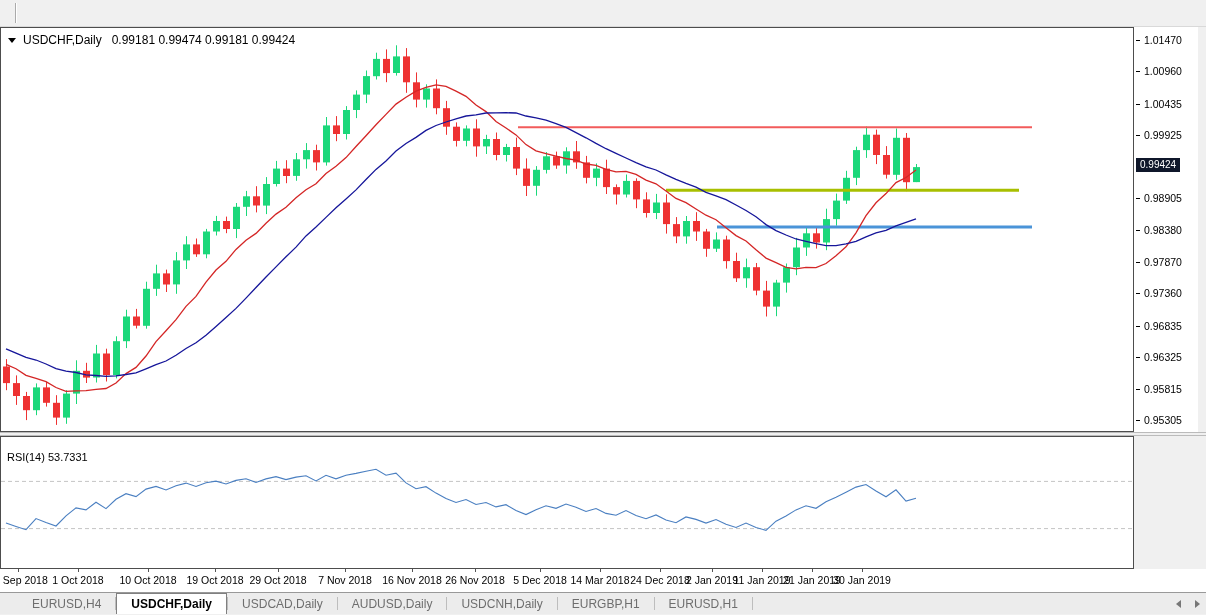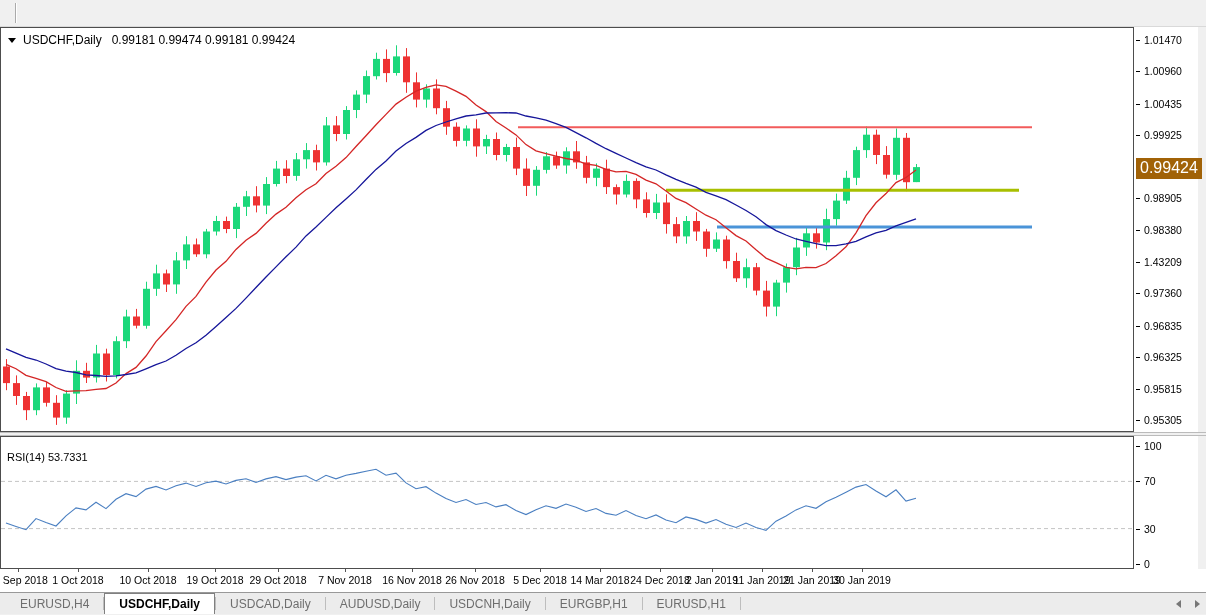--- a/index.html
+++ b/index.html
@@ -33,29 +33,29 @@
   .chart-title { position:absolute; left:7px; top:5px; display:flex; align-items:center;
                  font-size:12px; color:#000; z-index:5; }
   .tri-down { width:0; height:0; border-left:4px solid transparent; border-right:4px solid transparent;
               border-top:5px solid #000; margin-right:7px; }
   .title-sym { margin-right:10px; }
 
   .rsi-label { position:absolute; left:6px; top:14px; font-size:11px; color:#000; z-index:5; }
 
   .ptick { position:absolute; left:2px; display:flex; align-items:center; white-space:nowrap; }
   .ptick .dash { width:4px; height:1px; background:#000; margin-right:4px; }
-  .price-tag { position:absolute; left:2px; background:#a16207; color:#fff; padding:1px 4px 2px 4px;
-               font-size:16px; white-space:nowrap; }
+  .price-tag { position:absolute; left:2px; background:#0f172a; color:#fff; padding:1px 4px 2px 4px;
+               font-size:10px; white-space:nowrap; }
 
   .dtick { position:absolute; top:5px; transform:translateX(-50%); font-size:10.5px; color:#000; white-space:nowrap; }
   .dtick-mark { position:absolute; top:0; width:1px; height:3px; background:#555; }
 
   
   .tab-bar { height:22px; background:#ececec; border-top:1px solid #999;
-             display:flex; align-items:stretch; padding-left:6px; position:relative; }
+             display:flex; align-items:stretch; padding-left:18px; position:relative; }
   .tab { font-size:12px; color:#6e6e6e; display:flex; align-items:center; padding:0 14px; cursor:default; }
   .tab.active { background:#fff; color:#000; border:1px solid #808080; border-bottom:none; margin-top:0; font-weight:bold; }
   .tab-sep { width:1px; background:#bdbdbd; margin:4px 0; }
   .scroll-arrows { position:absolute; right:6px; top:0; height:100%; display:flex; align-items:center; gap:14px; }
   .arr { width:0; height:0; cursor:default; }
   .arr-left  { border-top:4px solid transparent; border-bottom:4px solid transparent; border-right:5px solid #777; }
   .arr-right { border-top:4px solid transparent; border-bottom:4px solid transparent; border-left:5px solid #777; }
 </style>
 </head>
 <body>
@@ -193,21 +193,21 @@
       <div class="ptick" style="top: 165px;">
         <span class="dash"></span>
         <span>0.98905</span>
       </div>
       <div class="ptick" style="top: 197px;">
         <span class="dash"></span>
         <span>0.98380</span>
       </div>
       <div class="ptick" style="top: 229px;">
         <span class="dash"></span>
-        <span>1.43209</span>
+        <span>0.97870</span>
       </div>
       <div class="ptick" style="top: 260px;">
         <span class="dash"></span>
         <span>0.97360</span>
       </div>
       <div class="ptick" style="top: 293px;">
         <span class="dash"></span>
         <span>0.96835</span>
       </div>
       <div class="ptick" style="top: 324px;">
@@ -231,38 +231,20 @@
 
 <div class="row rsi-row">
   <div class="plot-col">
     <div class="rsi-label">RSI(14) 53.7331</div>
     <svg id="rsi-svg" width="1132" height="131">
         <line x1="0" y1="44.4" x2="1132" y2="44.4" stroke="#c4c4c4" stroke-width="1" stroke-dasharray="4 3"></line>
         <line x1="0" y1="91.6" x2="1132" y2="91.6" stroke="#c4c4c4" stroke-width="1" stroke-dasharray="4 3"></line>
         <polyline points="5,86.0 15,89.4 25,92.7 35,81.6 45,85.6 55,89.0 65,78.9 75,70.9 85,72.9 95,65.2 105,71.6 115,62.3 125,56.7 135,59.6 145,52.1 155,49.4 165,53.0 175,48.7 185,46.1 195,49.5 205,45.7 215,44.1 225,47.0 235,43.4 245,41.8 255,45.4 265,41.9 275,39.6 285,42.6 295,40.1 305,38.7 315,43.9 325,38.3 335,41.8 345,38.3 355,36.4 365,34.2 375,32.3 385,38.2 395,36.1 405,45.9 415,51.7 425,49.7 435,56.1 445,61.6 455,65.5 465,62.5 475,67.5 485,65.5 495,69.9 505,67.7 515,73.5 525,77.6 535,72.7 545,68.8 555,71.3 565,67.1 575,70.3 585,74.5 595,71.5 605,76.4 615,78.3 625,73.6 635,78.4 645,81.7 655,77.9 665,83.0 675,85.7 685,79.9 695,82.4 705,86.1 715,82.5 725,87.2 735,90.5 745,86.1 755,90.6 765,93.3 775,84.2 785,79.0 795,72.9 805,68.8 815,71.3 825,64.8 835,60.3 845,55.3 855,50.1 865,47.5 875,54.0 885,59.8 895,52.8 905,64.1 915,61.2" fill="none" stroke="#4a7fc1" stroke-width="1.1"></polyline>
       </svg>
   </div>
-  <div class="axis-col" id="rsi-axis">
-      <div class="ptick" style="top: 4px;">
-        <span class="dash"></span>
-        <span>100</span>
-      </div>
-      <div class="ptick" style="top: 39px;">
-        <span class="dash"></span>
-        <span>70</span>
-      </div>
-      <div class="ptick" style="top: 87px;">
-        <span class="dash"></span>
-        <span>30</span>
-      </div>
-      <div class="ptick" style="top: 122px;">
-        <span class="dash"></span>
-        <span>0</span>
-      </div>
-    </div>
   <div class="gutter-col"></div>
 </div>
 
 <div class="row date-row">
   <div class="date-area" id="date-area">
       <div class="dtick-mark" style="left: 18px;"></div>
       <div class="dtick" style="left: 18px;">21 Sep 2018</div>
       <div class="dtick-mark" style="left: 78px;"></div>
       <div class="dtick" style="left: 78px;">1 Oct 2018</div>
       <div class="dtick-mark" style="left: 148px;"></div>

